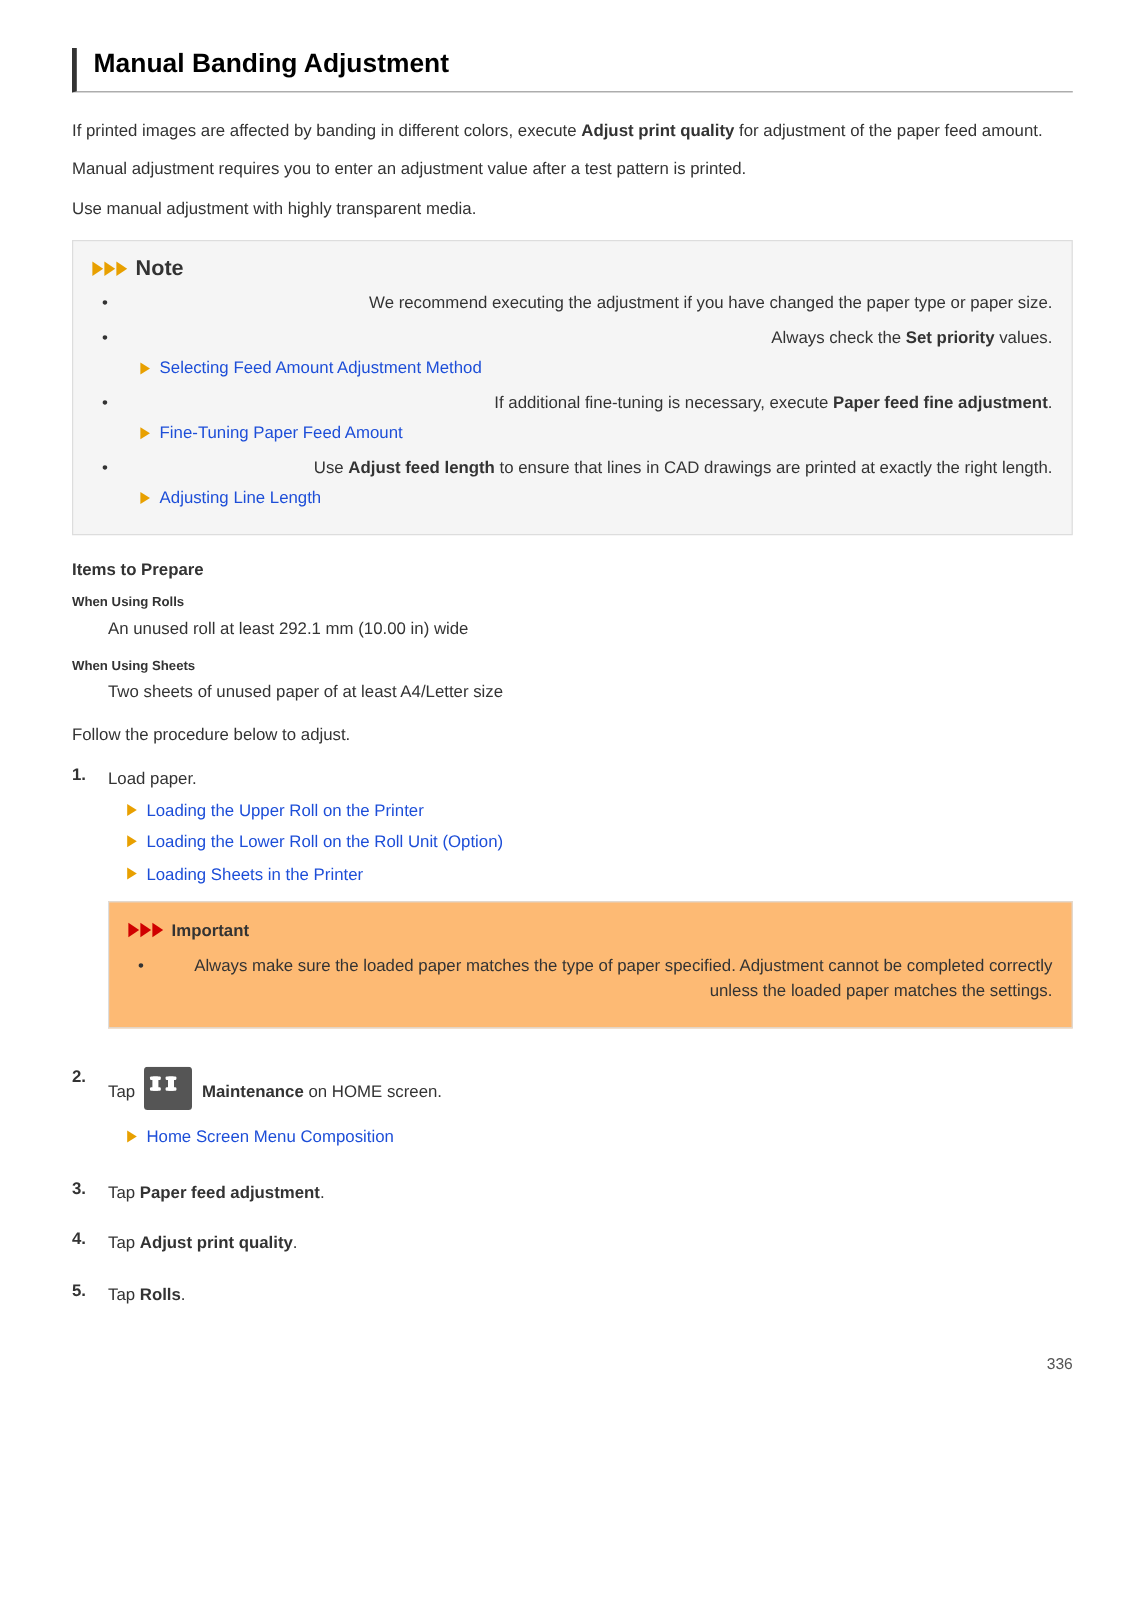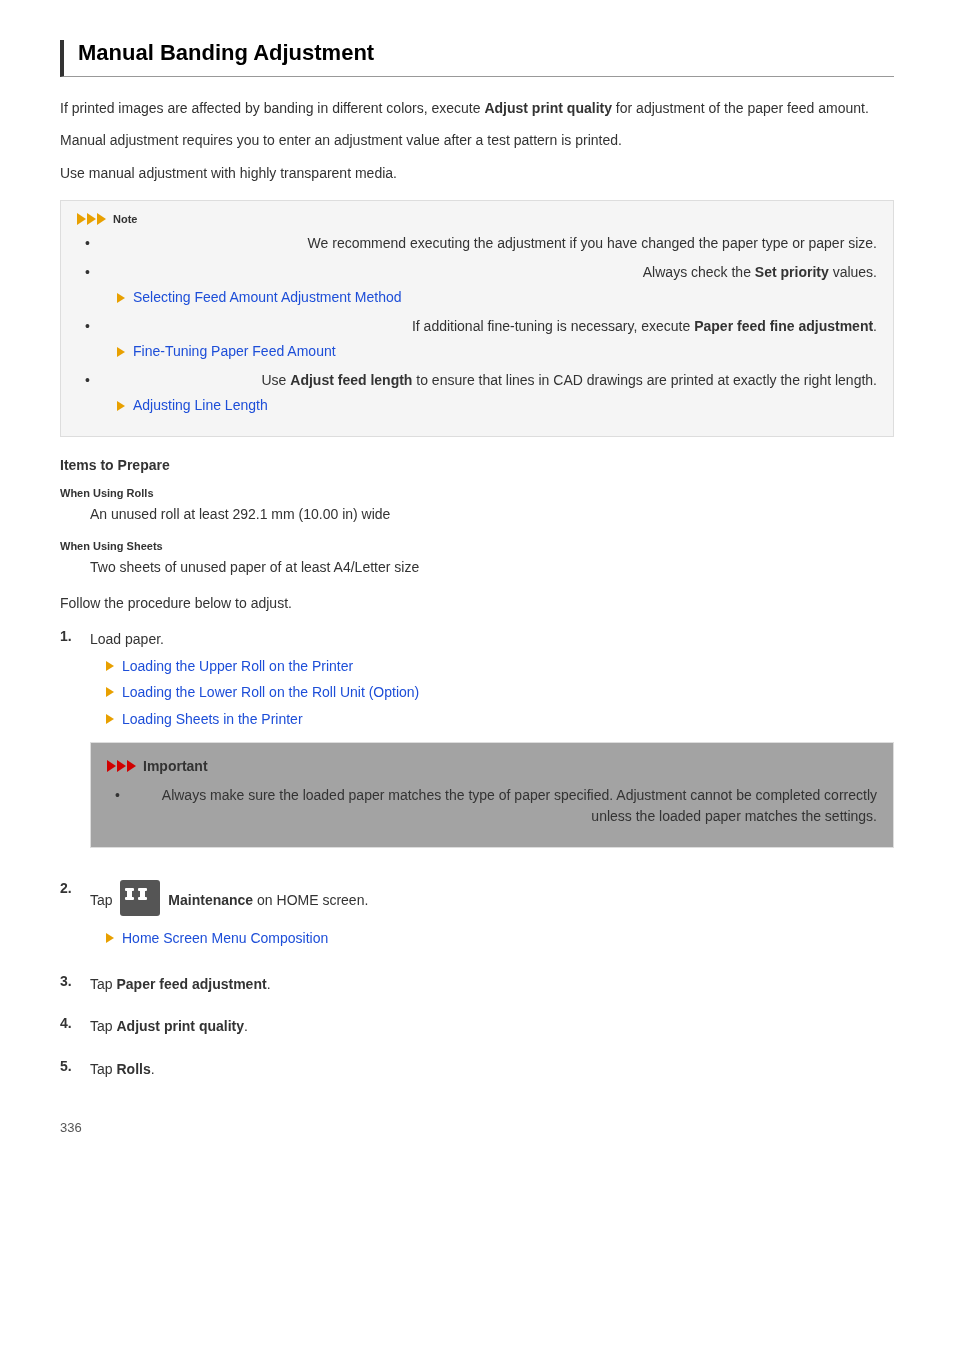--- a/index.html
+++ b/index.html
@@ -46,44 +46,44 @@
 
     .note-box {
       background: #f5f5f5;
       border: 1px solid #ddd;
       padding: 12px 16px;
       margin: 16px 0;
     }
 
     .note-header {
       display: flex;
-      align-items: flex-start;
+      align-items: center;
       font-weight: bold;
       margin-bottom: 8px;
-      font-size: 11px;
+      font-size: 18px;
     }
 
     .note-icon {
       display: inline-flex;
       align-items: center;
       margin-right: 6px;
     }
 
     .note-icon .arrow {
       width: 0;
       height: 0;
       border-top: 6px solid transparent;
       border-bottom: 6px solid transparent;
       border-left: 9px solid #e8a000;
       display: inline-block;
       margin-right: 1px;
     }
 
     .important-box {
-      background: #a3a3a3;
+      background: #fdba74;
       border: 1px solid #ddd;
       padding: 12px 16px;
       margin: 12px 0;
     }
 
     .important-header {
       display: flex;
       align-items: center;
       font-weight: bold;
       margin-bottom: 8px;
@@ -179,21 +179,21 @@
       font-size: 14px;
       padding-top: 0;
     }
 
     .step-content {
       flex: 1;
       line-height: 1.6;
     }
 
     .page-footer {
-      text-align: left;
+      text-align: right;
       margin-top: 40px;
       color: #555;
       font-size: 13px;
     }
   </style>
 </head>
 <body>
 
 <div class="page">
 

